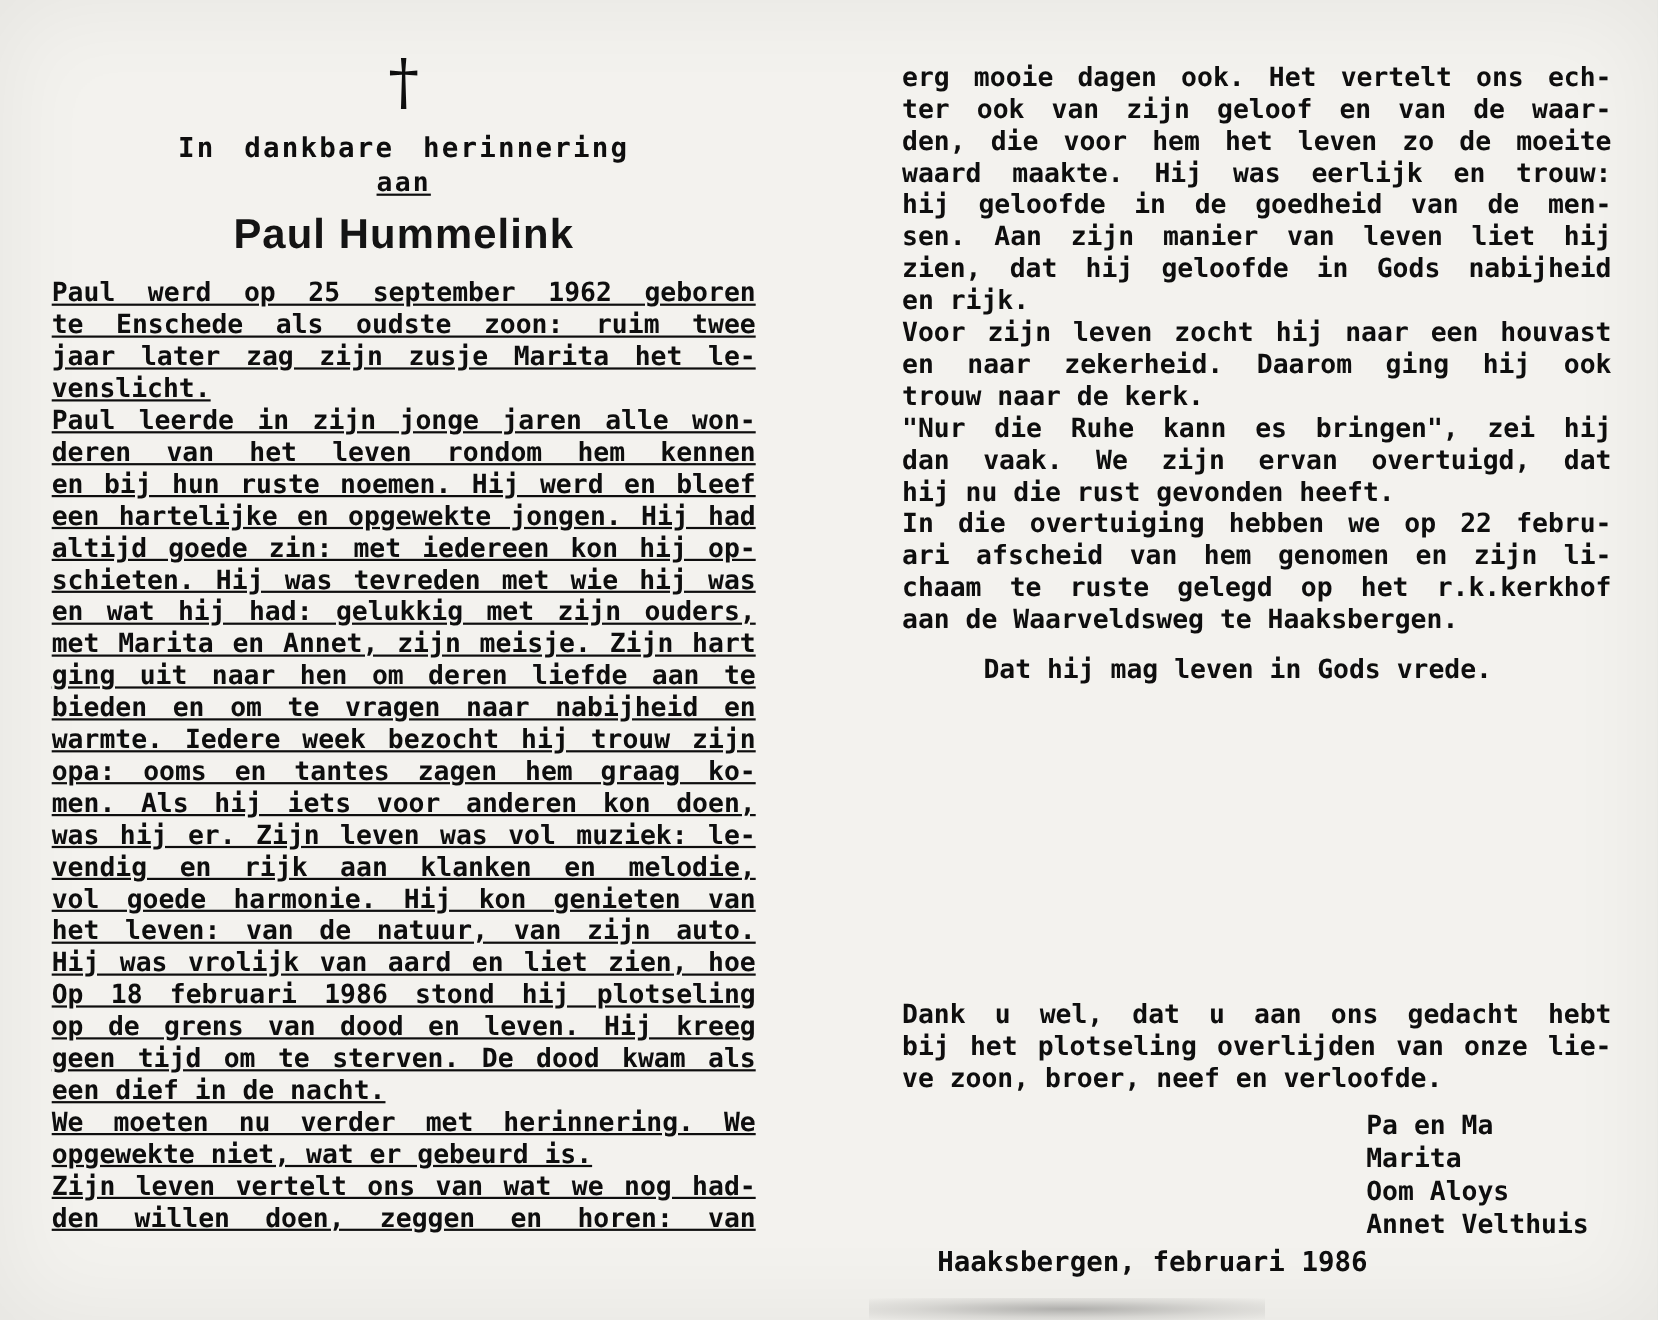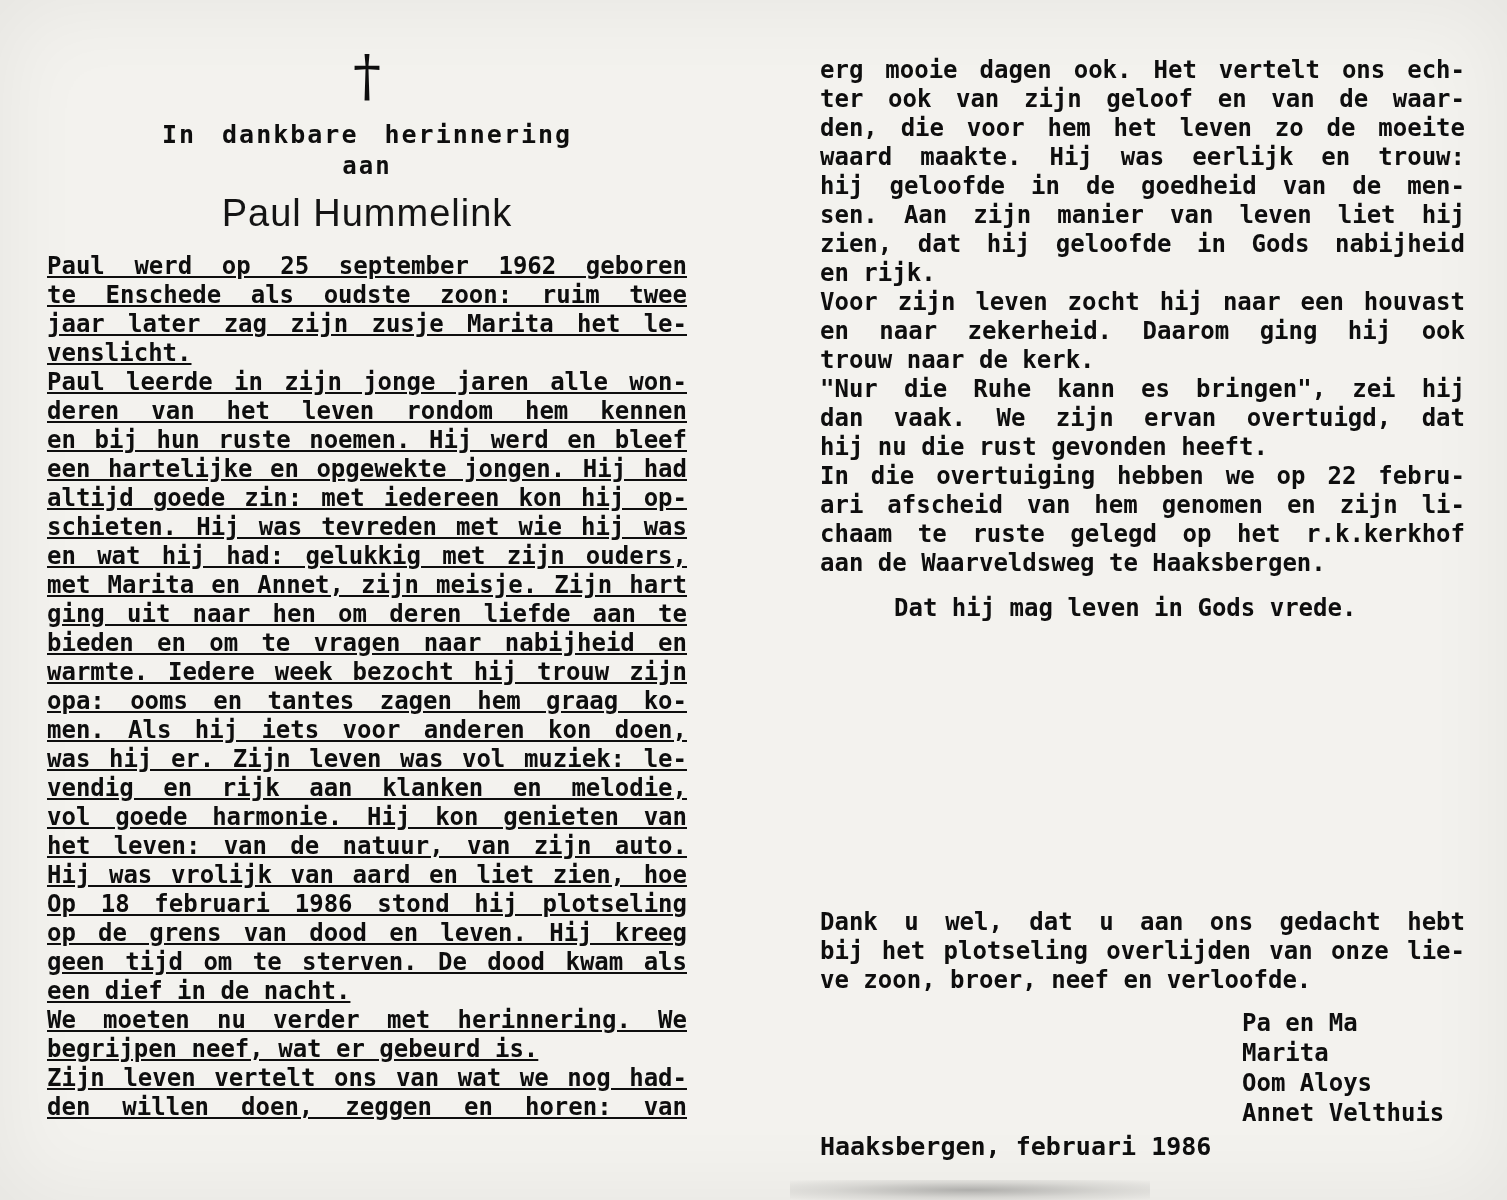--- a/index.html
+++ b/index.html
@@ -11,32 +11,32 @@
     font-family:"DejaVu Sans Mono", monospace;
     font-weight:700;
     box-shadow:inset 0 0 90px rgba(0,0,0,0.06);
   }
   .col{position:absolute;}
   .col-left{left:47px;top:48px;width:640px;}
   .col-right{left:820px;top:56px;width:645px;}
   .header{text-align:center;}
   .cross{font-family:"DejaVu Serif", serif;font-weight:400;font-size:56px;line-height:1;}
   .hdr1{margin-top:16px;font-size:25px;letter-spacing:2px;word-spacing:9px;}
-  .hdr2{margin-top:3px;font-size:24px;letter-spacing:2px;}
-  .name{margin-top:12px;font-family:"Liberation Sans", sans-serif;font-weight:400;font-size:38px;letter-spacing:1px;color:#141414;}
+  .hdr2{margin-top:3px;font-size:24px;letter-spacing:2px;text-decoration:underline;}
+  .name{margin-top:12px;font-family:"Liberation Sans", sans-serif;font-weight:700;font-size:38px;letter-spacing:1px;color:#141414;}
   .body{font-size:24px;line-height:29px;}
   .left-body{margin-top:17px;text-decoration:underline;}
   .para{margin:0;}
   .line{text-align:justify;text-align-last:left;white-space:normal;}
   .line.jl{text-align-last:justify;}
   .line.plain{text-align:left;}
   .vrede{margin-top:16px;padding-left:74px;font-size:24px;}
   .closing-block{margin-top:286px;}
   .signatures{margin-top:13px;padding-left:422px;font-size:24px;line-height:30px;}
-  .place-date{margin-top:4px;font-size:25px;}
+  .place-date{margin-top:4px;font-size:25px;margin-left:32px;}
   .smudge{
     position:absolute;left:790px;top:1180px;width:360px;height:20px;
     background:radial-gradient(ellipse at center, rgba(60,60,60,0.35) 0%, rgba(60,60,60,0.12) 55%, rgba(60,60,60,0) 100%);
     pointer-events:none;
   }
 </style>
 </head>
 <body>
 
 <div class="page">
@@ -76,21 +76,21 @@
           <div class="line jl">Hij was vrolijk van aard en liet zien, hoe</div>
         </div>
         <div class="para">
           <div class="line jl">Op 18 februari 1986 stond hij plotseling</div>
           <div class="line jl">op de grens van dood en leven. Hij kreeg</div>
           <div class="line jl">geen tijd om te sterven. De dood kwam als</div>
           <div class="line">een dief in de nacht.</div>
         </div>
         <div class="para">
           <div class="line jl">We moeten nu verder met herinnering. We</div>
-          <div class="line">begrijpen neef, wat er gebeurd is.</div>
+          <div class="line">opgewekte niet, wat er gebeurd is.</div>
         </div>
         <div class="para">
           <div class="line jl">Zijn leven vertelt ons van wat we nog had-</div>
           <div class="line jl">den willen doen, zeggen en horen: van</div>
         </div>
       </div>
   </div>
 
   <div class="col col-right">
     <div class="body">

